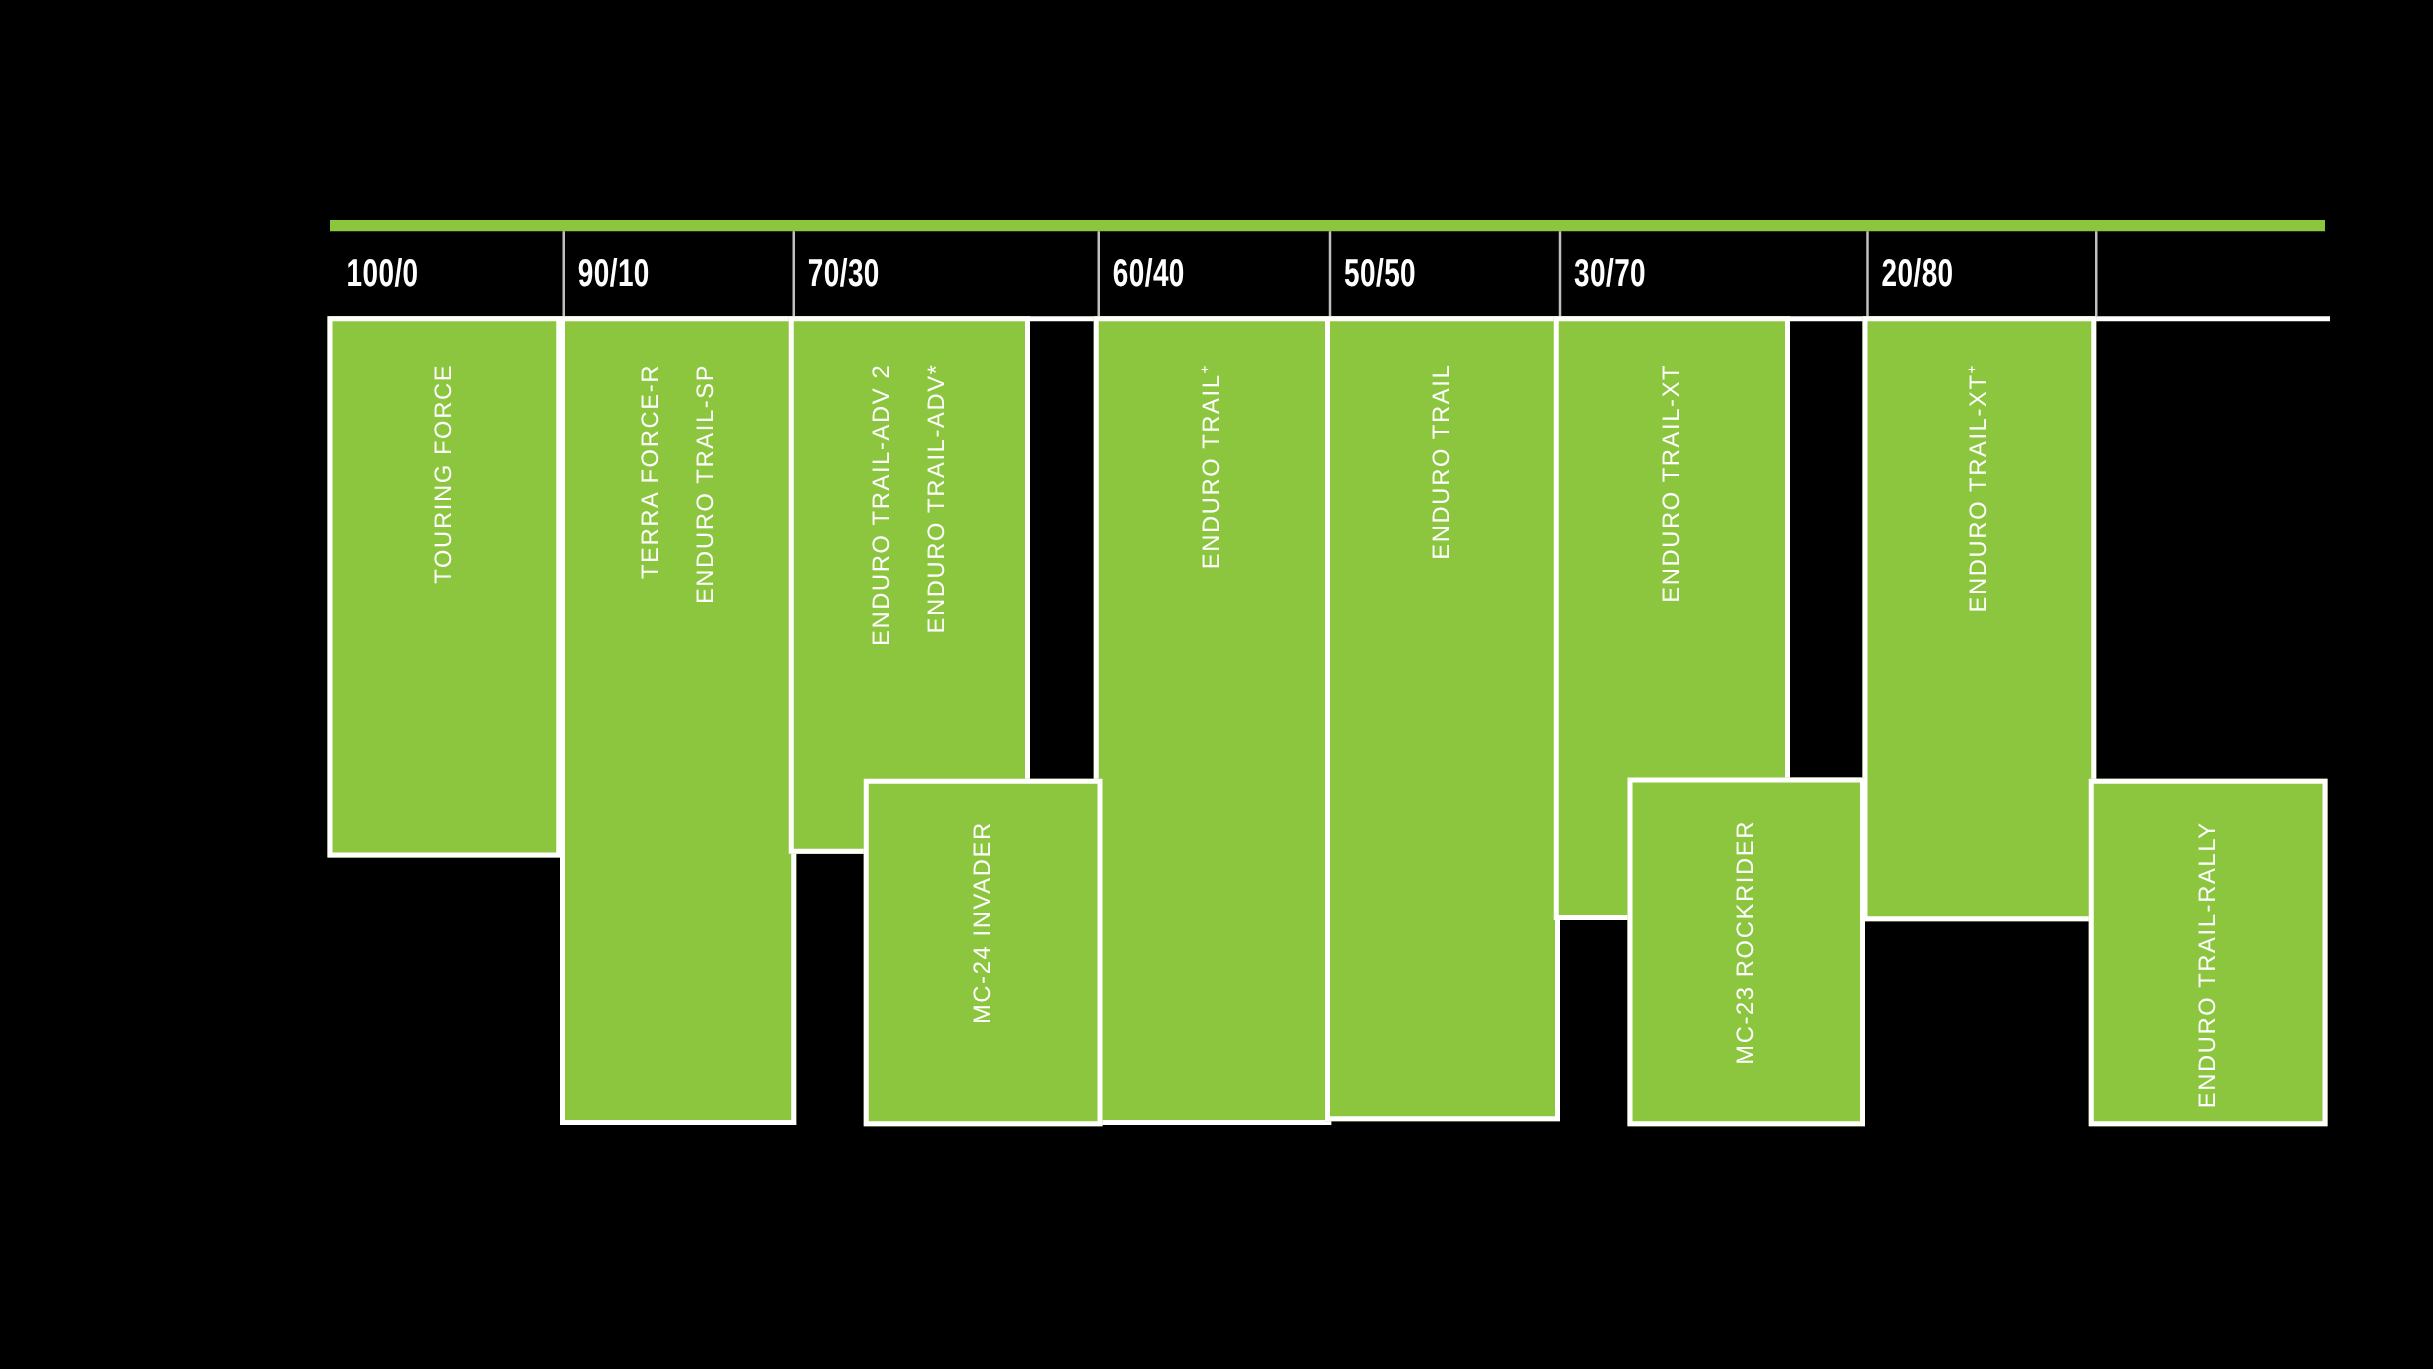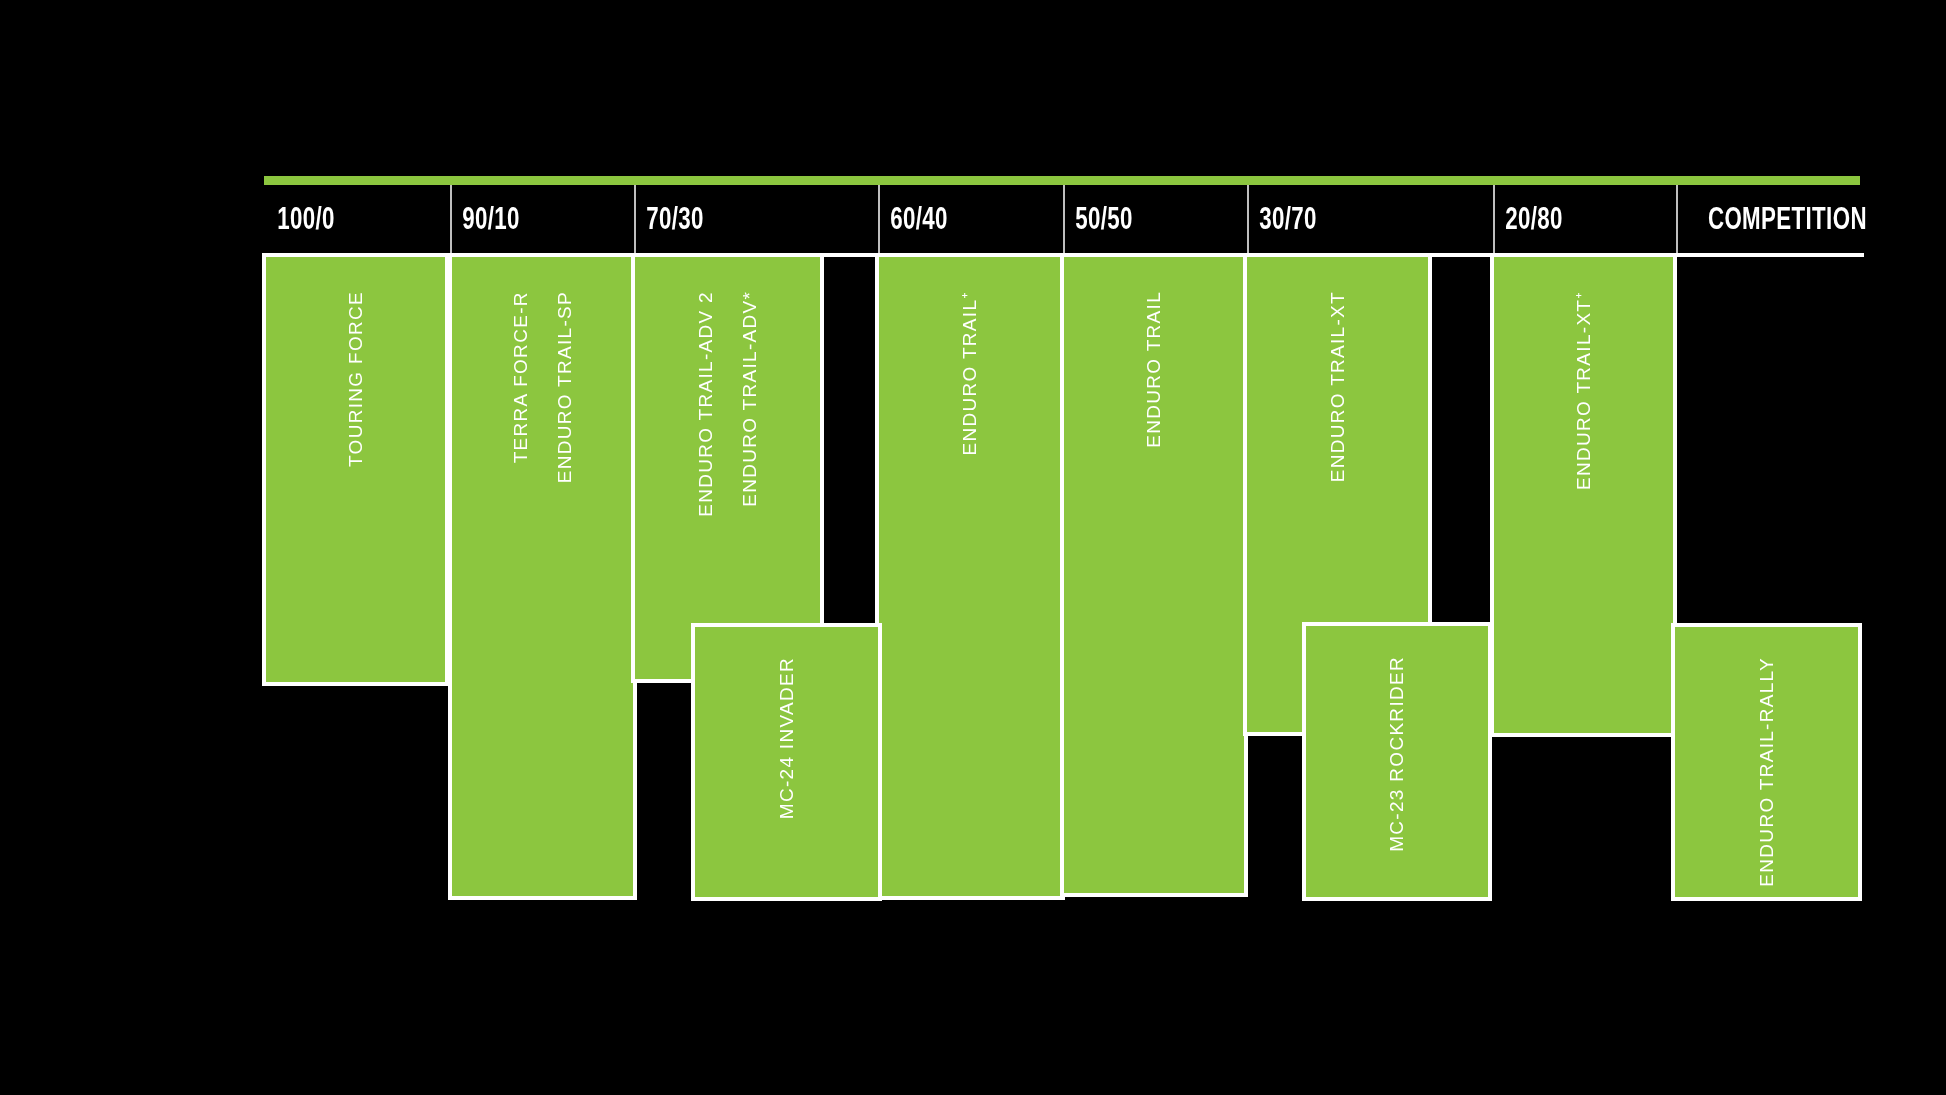--- a/index.html
+++ b/index.html
@@ -97,23 +97,20 @@
   </div>
   <div class="hcell" id="h4">
     <span class="htext">50/50</span>
   </div>
   <div class="hcell" id="h5">
     <span class="htext">30/70</span>
   </div>
   <div class="hcell" id="h6">
     <span class="htext">20/80</span>
   </div>
-  <div class="hcell" id="h7">
-    <span class="htext">COMPETITION</span>
-  </div>
 
   <div class="hsep" id="s0"></div>
   <div class="hsep" id="s1"></div>
   <div class="hsep" id="s2"></div>
   <div class="hsep" id="s3"></div>
   <div class="hsep" id="s4"></div>
   <div class="hsep" id="s5"></div>
   <div class="hsep" id="s6"></div>
 
   <div class="underline"></div>

